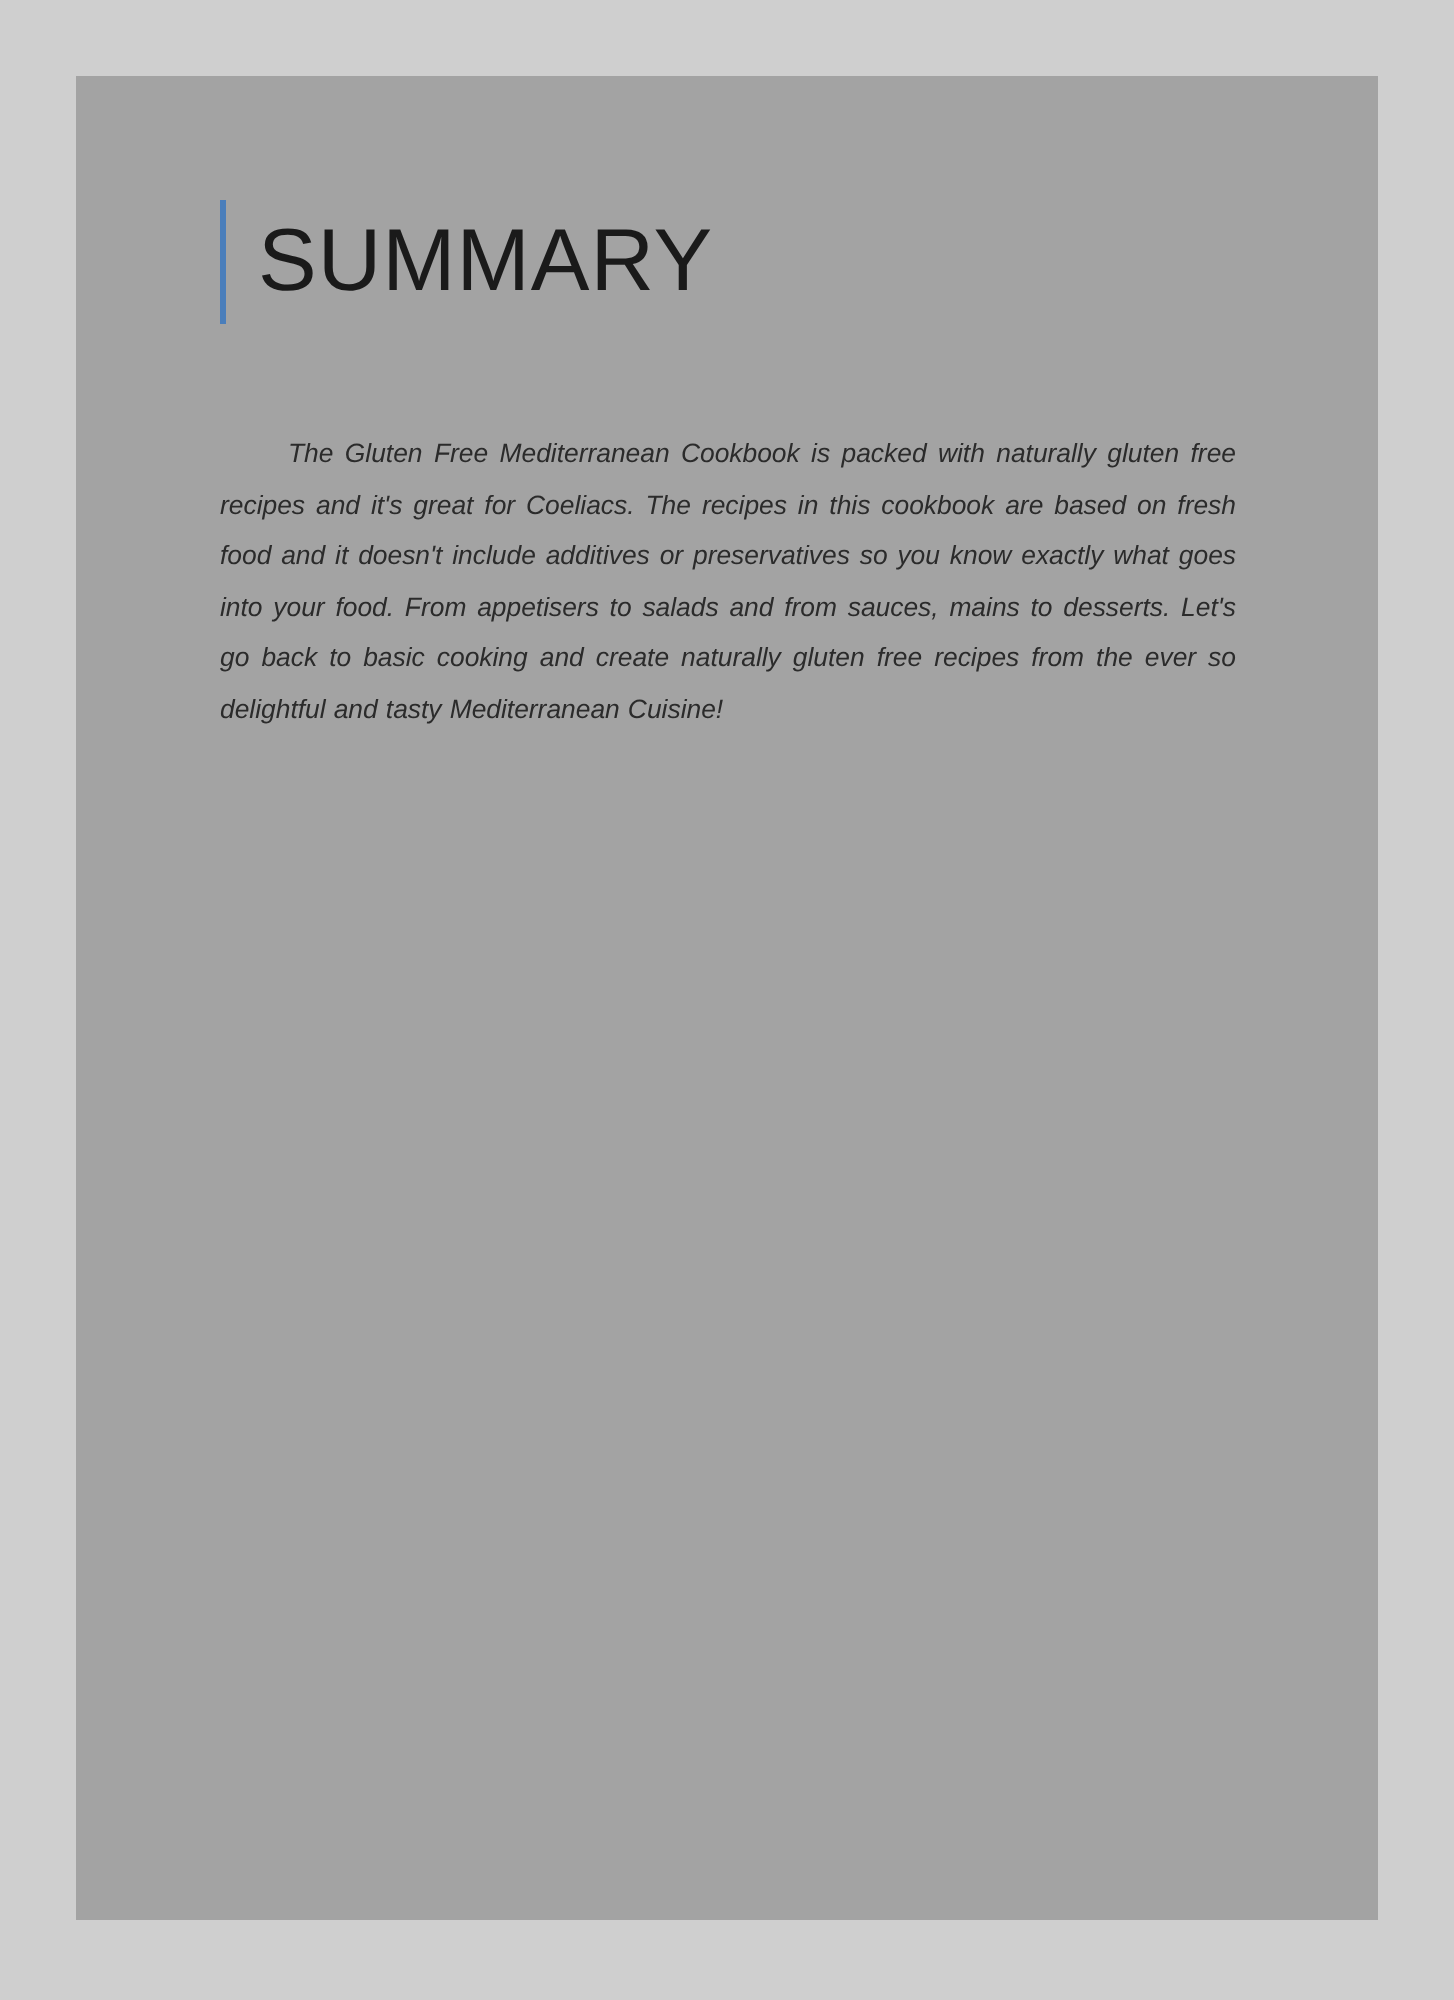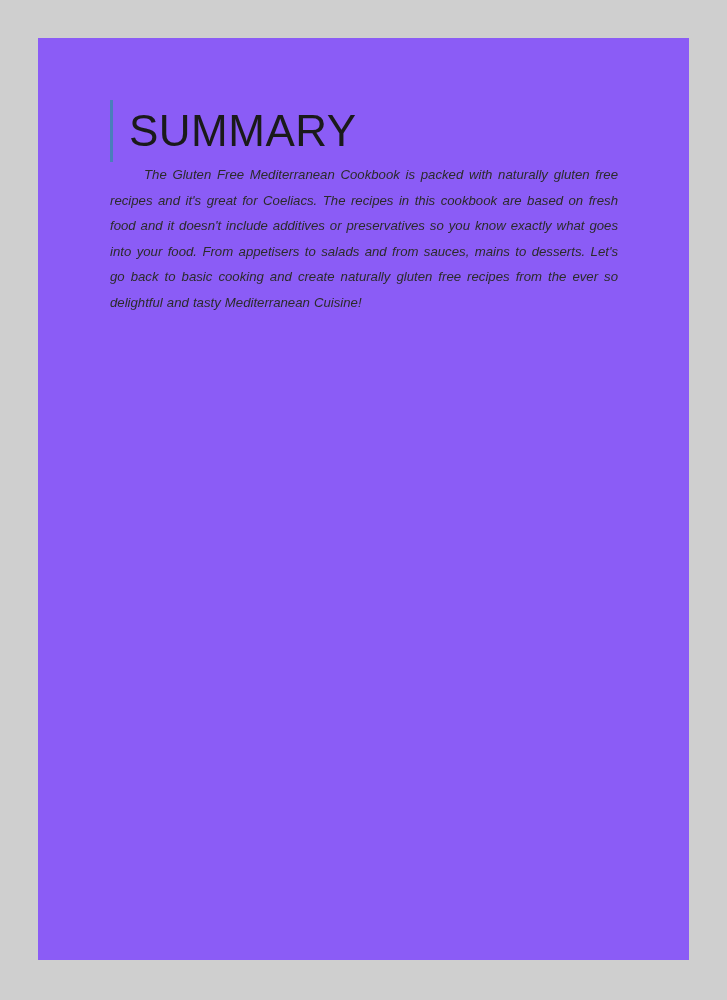--- a/index.html
+++ b/index.html
@@ -18,21 +18,21 @@
     width: 727px;
     height: 1000px;
     box-sizing: border-box;
   }
   .page {
     position: absolute;
     left: 38px;
     top: 38px;
     width: 651px;
     height: 922px;
-    background: #8b5cf6;
+    background: #a3a3a3;
     box-sizing: border-box;
     overflow: hidden;
   }
   .content {
     position: absolute;
     left: 72px;
     top: 48px;
     right: 34px;
   }
   .title-block {
@@ -50,20 +50,21 @@
   .title-text {
     font-family: "Liberation Sans", sans-serif;
     font-size: 44px;
     font-weight: 400;
     letter-spacing: 0.5px;
     color: #1a1a1a;
     line-height: 62px;
     white-space: nowrap;
   }
   .body-block {
+    margin-top: 52px;
     width: 508px;
   }
   .body-paragraph {
     font-family: "Liberation Sans", sans-serif;
     font-style: italic;
     font-size: 13.2px;
     line-height: 25.6px;
     color: #2b2b2b;
     text-align: justify;
     text-indent: 34px;

